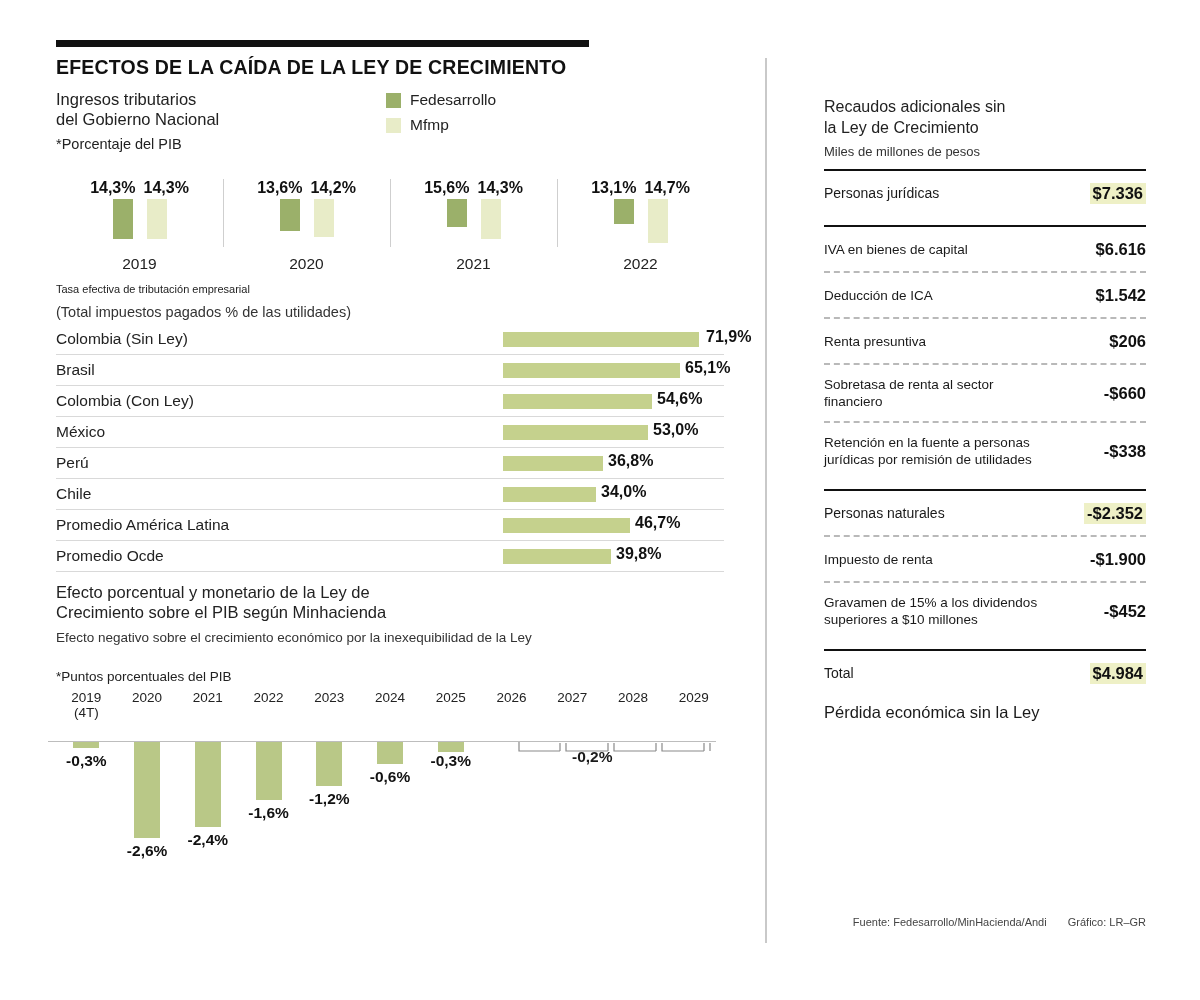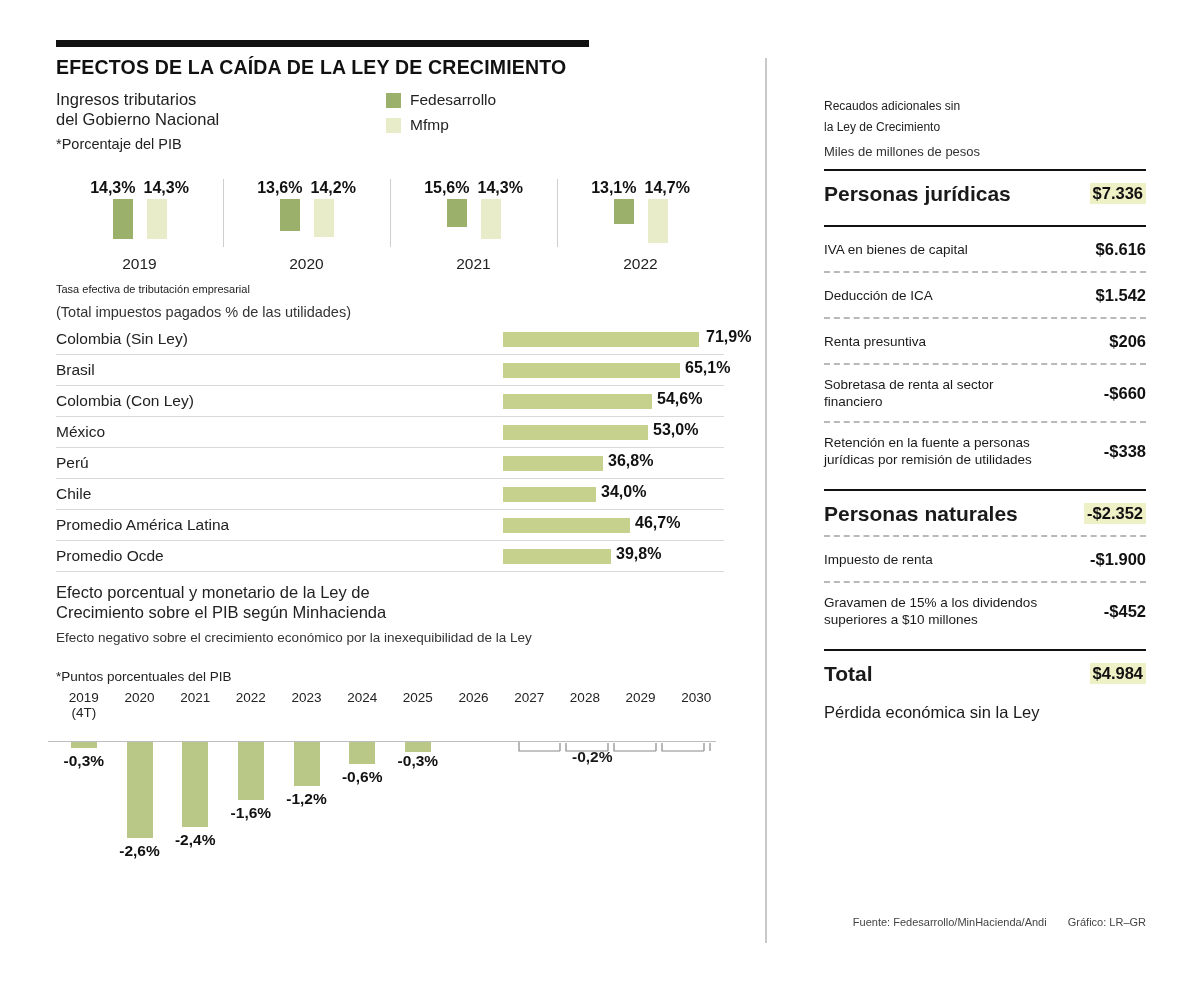--- a/index.html
+++ b/index.html
@@ -84,30 +84,30 @@
   .nc-val { position:absolute; left:50%; transform:translateX(-50%);
             font-size:15.5px; font-weight:bold; color:#111; white-space:nowrap; }
   .brace { position:absolute; left:462px; top:52px; width:196px; height:18px; }
   .brace-val { position:absolute; left:516px; top:58px; font-size:15.5px; font-weight:bold; }
 
   
   .vdiv { position:absolute; left:765px; top:58px; width:2px; height:885px; background:#c9c9c9; }
 
   
   .right { position:absolute; left:824px; top:96px; width:322px; }
-  .r-title { font-size:12px; line-height:21px; color:#222; }
+  .r-title { font-size:16px; line-height:21px; color:#222; }
   .r-sub { font-size:13px; color:#333; margin-top:6px; }
 
   .r-rule-solid { height:2px; background:#111; margin-top:10px; }
   .r-rule-dash { height:0; border-top:2px dashed #b9b9b9; margin:0; }
 
   .r-row { position:relative; display:flex; align-items:center;
            justify-content:space-between; padding:11px 0; min-height:44px; }
   .r-name { font-size:13.5px; color:#1a1a1a; line-height:17px; max-width:215px; }
-  .r-name.big { font-size:21px; font-weight:bold;text-align:center; }
+  .r-name.big { font-size:14px; font-weight:normal;text-align:center; }
   .r-val { font-size:16.5px; font-weight:bold; color:#111; white-space:nowrap; }
   .r-val.hl { background:#eef0c6; padding:1px 3px; }
 
   .r-foot { font-size:16.5px; color:#1a1a1a; margin-top:8px; }
   .source { position:absolute; left:0; top:820px; width:322px; text-align:right;
             font-size:11px; color:#444; }
   .source span { margin-left:18px; }
 </style>
 </head>
 <body>
@@ -309,23 +309,20 @@
           </div>
           <div class="nc-col">
             <div class="nc-head">2027</div>
           </div>
           <div class="nc-col">
             <div class="nc-head">2028</div>
           </div>
           <div class="nc-col">
             <div class="nc-head">2029</div>
           </div>
-          <div class="nc-col">
-            <div class="nc-head">2030</div>
-          </div>
         </div>
 
         <div class="axis"></div>
 
         <svg class="brace" viewBox="0 0 196 18">
           <path d="M1 0 L1 9 L42 9 M42 9 L42 1 M48 1 L48 9 L90 9 M90 9 L90 1 M96 1 L96 9 L138 9 M138 9 L138 1 M144 1 L144 9 L186 9 M186 9 L186 1 M192 1 L192 9" fill="none" stroke="#8a8a8a" stroke-width="1.2"></path>
         </svg>
         <div class="brace-val">-0,2%</div>
       </div>
     </div>

